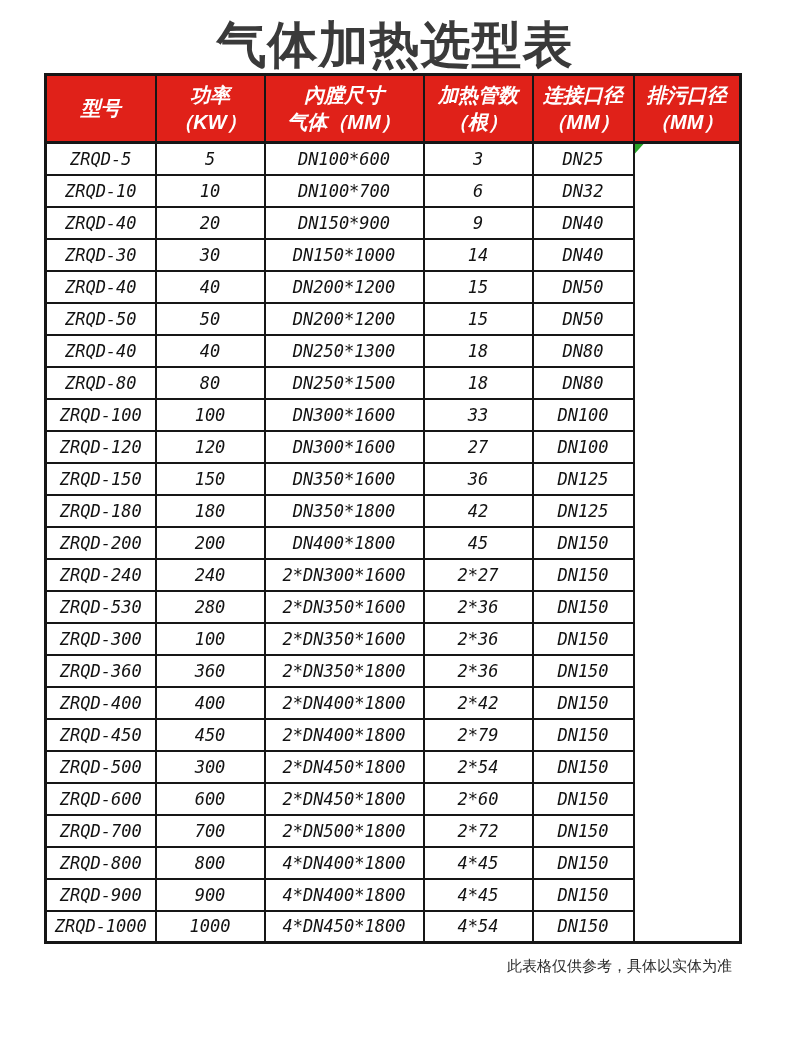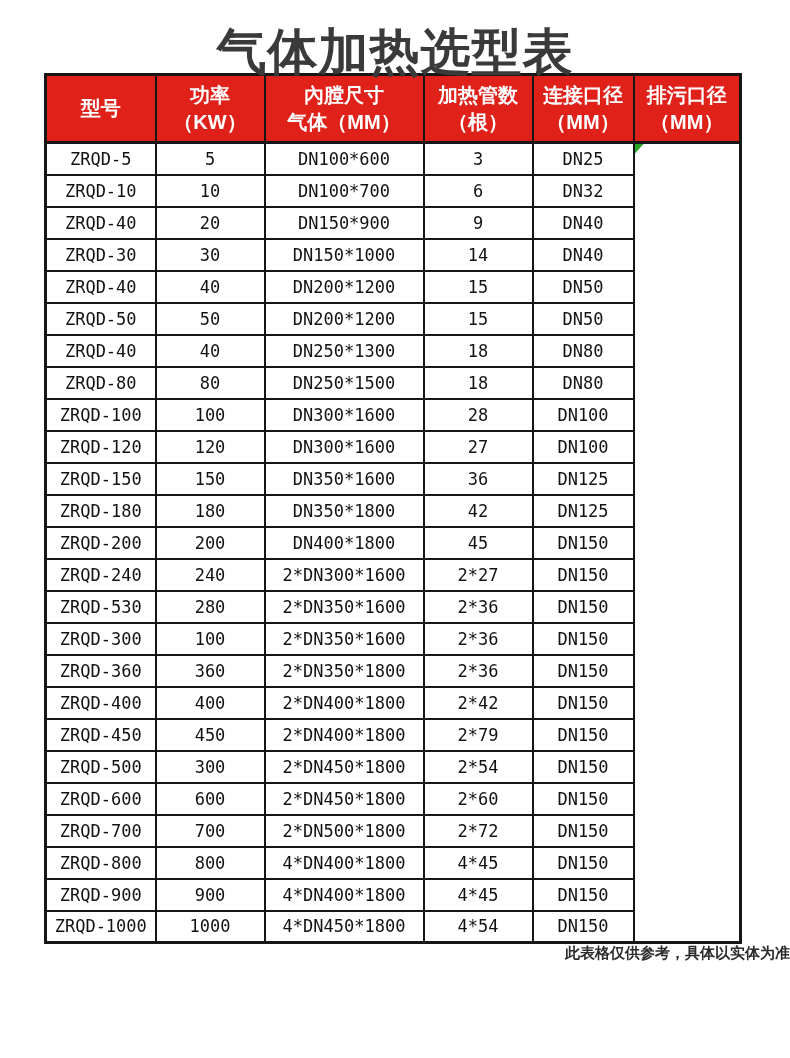--- a/index.html
+++ b/index.html
@@ -12,33 +12,34 @@
     --footer-text:#2b2b2b;
   }
   *{box-sizing:border-box;margin:0;padding:0;}
   html,body{background:#ffffff;}
   body{
     width:790px;height:1058px;overflow:hidden;
     font-family:"Liberation Sans",sans-serif;
     position:relative;
   }
   .page-title{
-    padding-top:19px;height:70px;
+    padding-top:12px;height:70px;
     text-align:center;
     font-size:50px;font-weight:bold;
     color:var(--title-text);
     letter-spacing:1px;line-height:66px;
     white-space:nowrap;
   }
   table.spec-table{
     border-collapse:collapse;
     table-layout:fixed;
     margin-left:44px;margin-top:3px;
     width:695px;
     border:3px solid var(--border);
+    font-style:italic;
   }
   .spec-table th,.spec-table td{
     border:2px solid var(--border);
     text-align:center;vertical-align:middle;
     overflow:hidden;
   }
   .spec-table thead th{
     background:var(--header-red);
     color:var(--header-text);
     font-weight:bold;font-size:20px;
@@ -55,22 +56,24 @@
     padding:0;
   }
   td.drain-cell{position:relative;background:#ffffff;}
   .green-triangle{
     position:absolute;top:0;left:0;
     width:9px;height:10px;
     background:var(--flag-green);
     clip-path:polygon(0 0,100% 0,0 100%);
   }
   .footer-note{
+    margin-top:13px;
     text-align:right;
-    font-size:15px;font-weight:700;
+    padding-right:58px;
+    font-size:15px;font-weight:400;
     color:var(--footer-text);
     white-space:nowrap;
   }
 </style>
 </head>
 <body>
 
 <div class="page-title">气体加热选型表</div>
 
 <table class="spec-table">
@@ -167,21 +170,21 @@
         <td>ZRQD-80</td>
         <td>80</td>
         <td>DN250*1500</td>
         <td>18</td>
         <td>DN80</td>
       </tr>
       <tr>
         <td>ZRQD-100</td>
         <td>100</td>
         <td>DN300*1600</td>
-        <td>28</td>
+        <td>33</td>
         <td>DN100</td>
       </tr>
       <tr>
         <td>ZRQD-120</td>
         <td>120</td>
         <td>DN300*1600</td>
         <td>27</td>
         <td>DN100</td>
       </tr>
       <tr>

